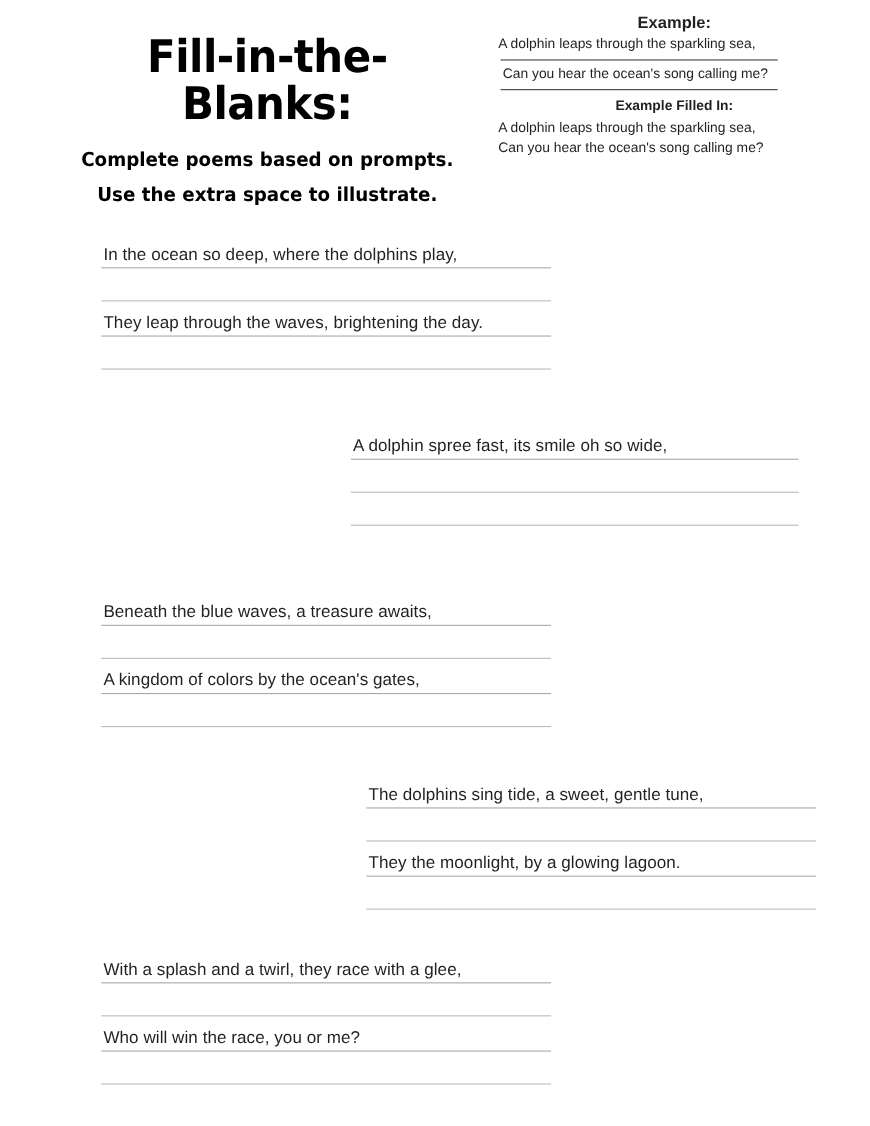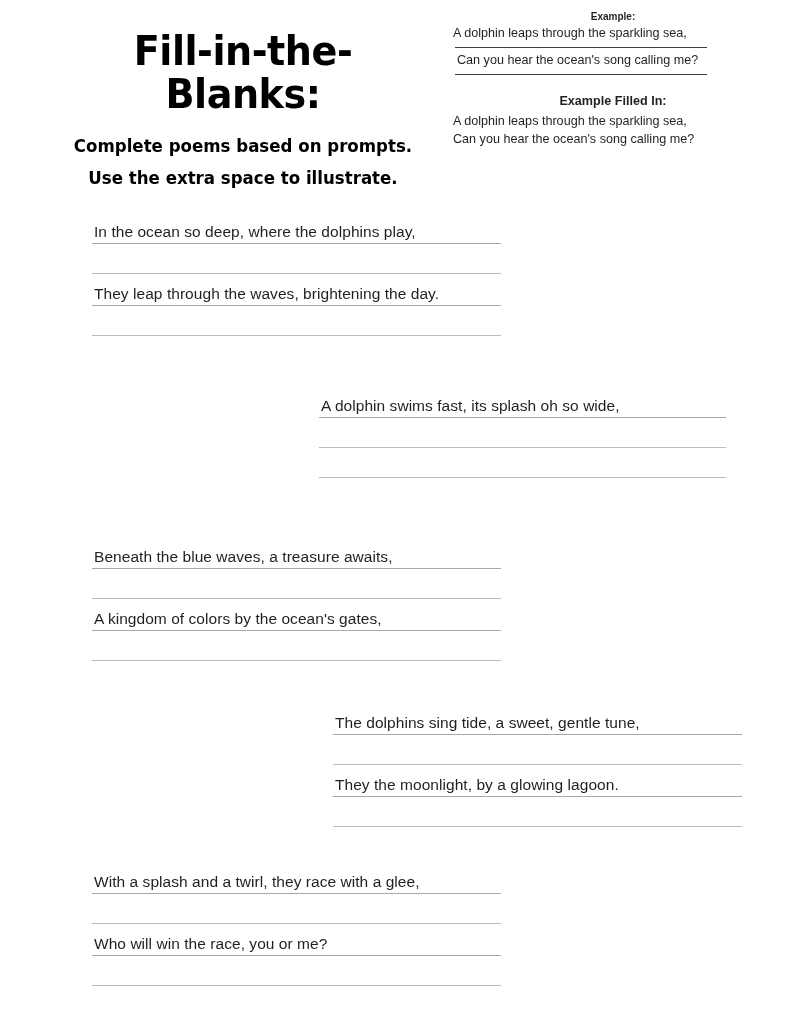--- a/index.html
+++ b/index.html
@@ -63,38 +63,38 @@
     left: 453px;
     top: 10px;
     width: 320px;
     font-size: 12.6px;
     line-height: 1.42;
     color: #231f20;
   }
   .example-heading {
     font-weight: bold;
     text-align: center;
-    font-size: 10px;
+    font-size: 15px;
     margin: 0 0 1px 0;
   }
   .example-line {
     margin: 0;
     white-space: nowrap;
   }
   .example-line.indented { padding-left: 4px; }
   .example-rule {
     border-top: 1.4px solid #3f3f3f;
     width: 252px;
     margin: 4px 0 4px 2px;
   }
   .example-filled-heading {
     font-weight: bold;
     text-align: center;
     font-size: 12.6px;
-    margin: 18px 0 0 0;
+    margin: 6px 0 0 0;
   }
   .filled-lines { margin-top: 1px; }
   .filled-lines .example-line { line-height: 1.45; }
 
   
   .stanza {
     position: absolute;
   }
   .poem-line {
     position: relative;
@@ -168,21 +168,21 @@
     <span class="line-text">They leap through the waves, brightening the day.</span>
     <span class="rule"></span>
   </div>
   <div class="poem-line blank">
     <span class="rule"></span>
   </div>
 </div>
 
 <div class="stanza stanza-b" id="stanza-2">
   <div class="poem-line">
-    <span class="line-text">A dolphin swims fast, its splash oh so wide,</span>
+    <span class="line-text">A dolphin spree fast, its smile oh so wide,</span>
     <span class="rule"></span>
   </div>
   <div class="poem-line blank">
     <span class="rule"></span>
   </div>
   <div class="poem-line blank">
     <span class="rule"></span>
   </div>
 </div>
 

